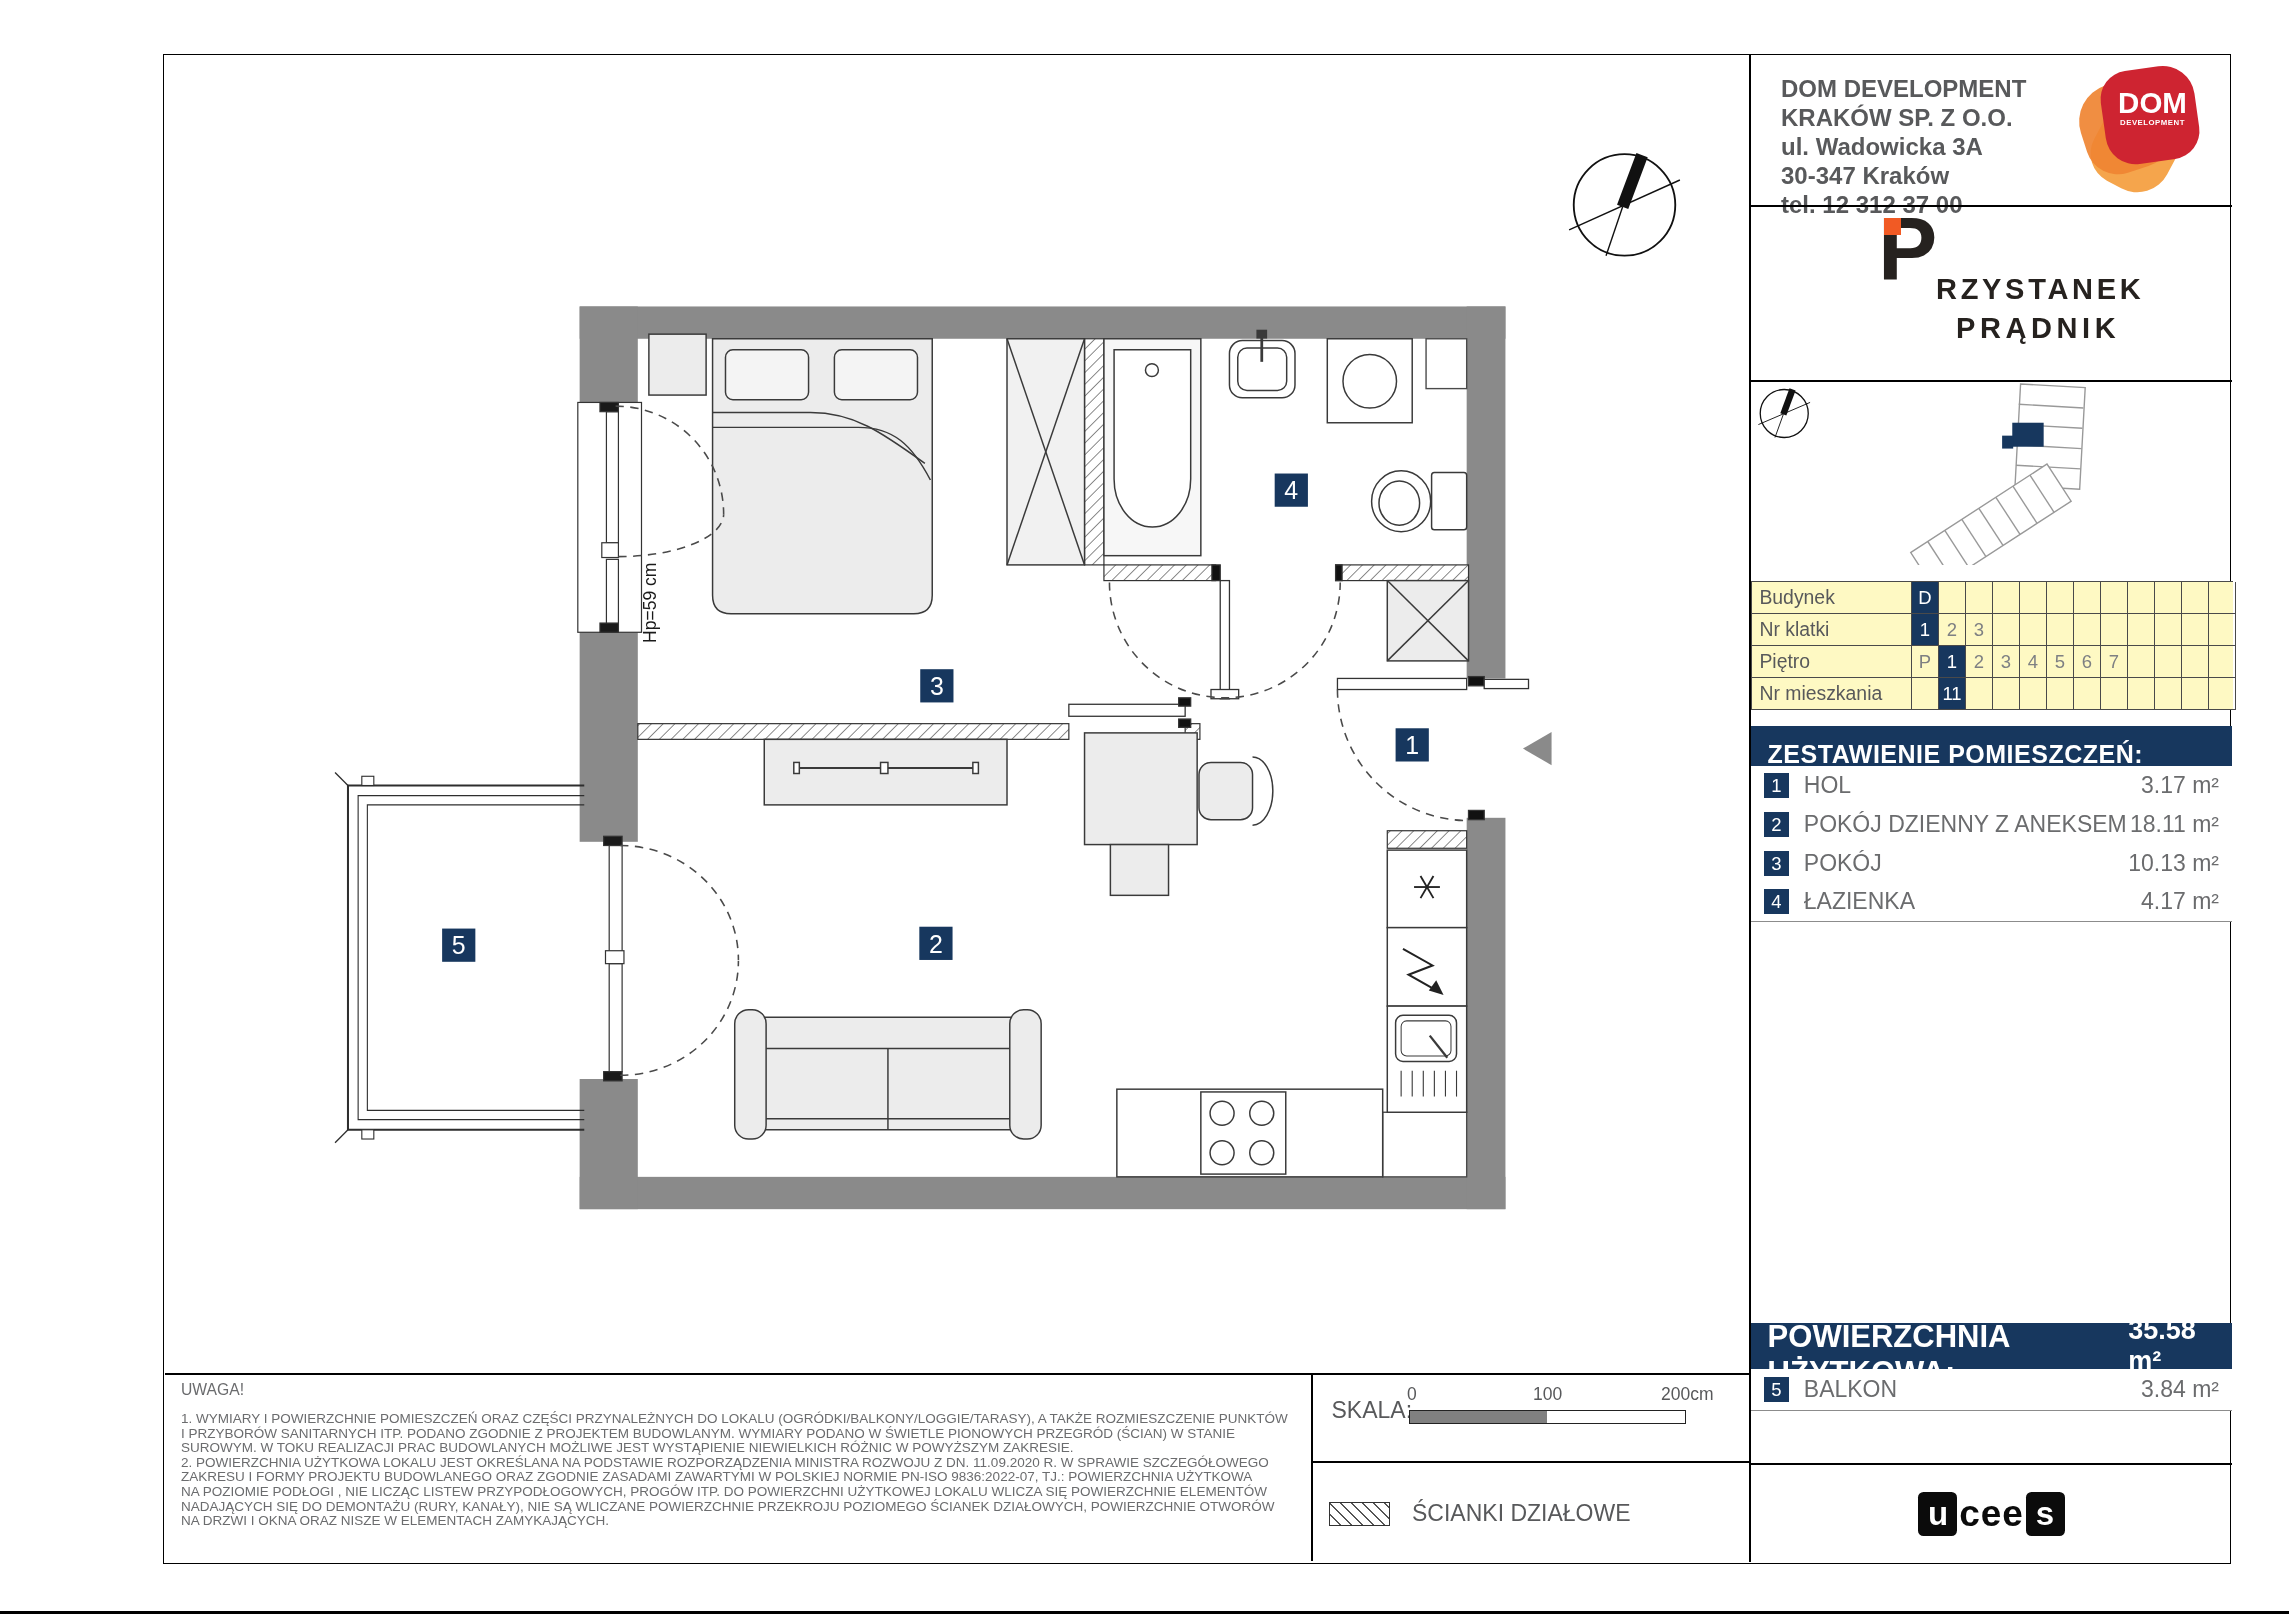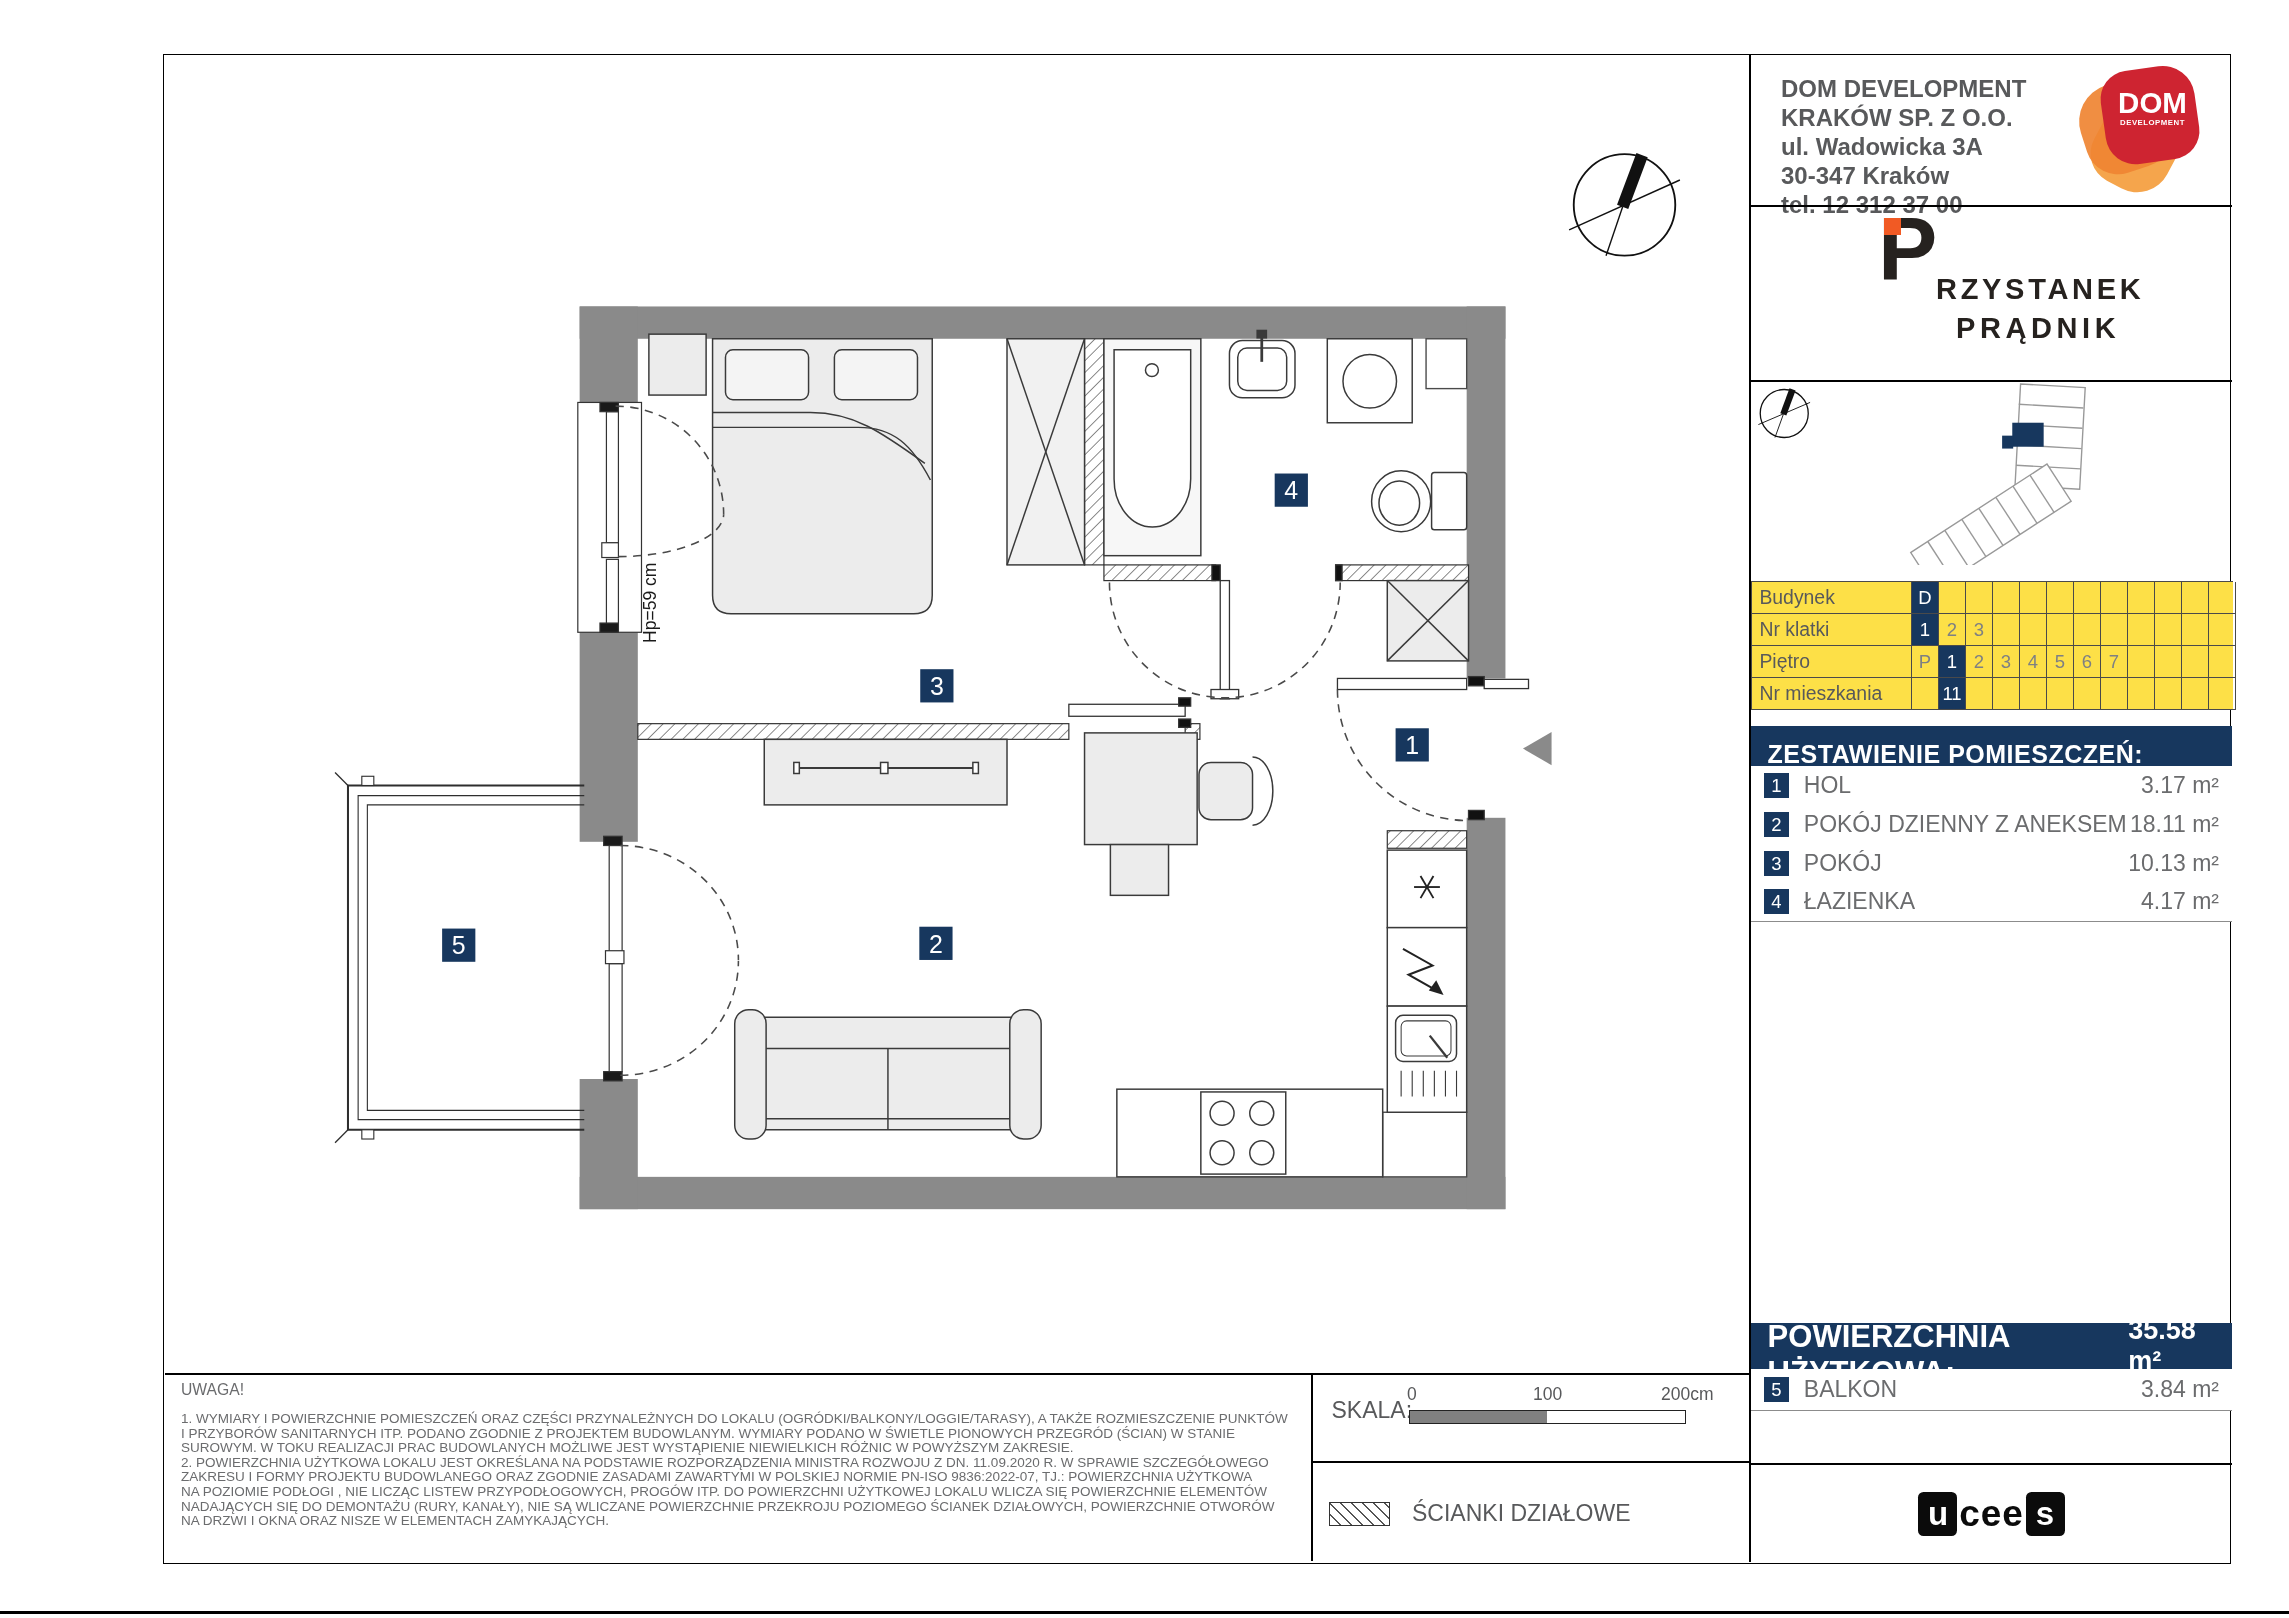--- a/index.html
+++ b/index.html
@@ -2,21 +2,21 @@
 <html style="font-size:14.8px"><head>
 <meta charset="utf-8">
 <style>
   html,body{margin:0;padding:0;background:#fff;}
   body{width:2290px;height:1619px;position:relative;font-family:"Liberation Sans","DejaVu Sans",sans-serif;overflow:hidden;}
   .abs{position:absolute;}
   .line{position:absolute;background:#000;}
   .gray-t{color:#58595B;}
   
   .co-line{font-size:24px;font-weight:bold;color:#58595B;line-height:29px;white-space:pre;}
-  .unit-table{display:grid;grid-template-columns:160px repeat(12,27px);grid-auto-rows:32px;border-top:0.9px solid #4a4a4a;border-left:0.9px solid #4a4a4a;background:#fde047;}
+  .unit-table{display:grid;grid-template-columns:160px repeat(12,27px);grid-auto-rows:32px;border-top:0.9px solid #4a4a4a;border-left:0.9px solid #4a4a4a;background:#fef9c3;}
   .unit-table span{border-right:0.9px solid #4a4a4a;border-bottom:0.9px solid #4a4a4a;display:flex;align-items:center;justify-content:center;font-size:18.5px;color:#7E8083;overflow:hidden;}
   .unit-table .lbl{justify-content:flex-start;padding-left:7.4px;font-size:19.4px;color:#58595B;}
   .unit-table .hl{background:#17375E;color:#fff;}
   .navy-bar{background:#17375E;color:#fff;display:flex;align-items:center;}
   .room-row{display:flex;align-items:center;border-bottom:0.9px solid #8c8c8c;background:#fff;}
   .room-badge{width:25px;height:25px;background:#17375E;color:#fff;font-size:18.5px;display:flex;align-items:center;justify-content:center;margin-left:13px;flex:0 0 auto;}
   .room-name{font-size:23px;color:#6B6C6E;margin-left:14.8px;flex:1 1 auto;white-space:nowrap;overflow:hidden;}
   .room-area{font-size:23px;color:#6B6C6E;margin-right:13px;white-space:nowrap;}
   .note-line{font-size:13.5px;line-height:14.6px;color:#6B6C6E;white-space:pre;}
   .hatch-sw{background:repeating-linear-gradient(45deg,#fff 0 6.5px,#555 6.5px 7.8px);border:1.8px solid #333;}

